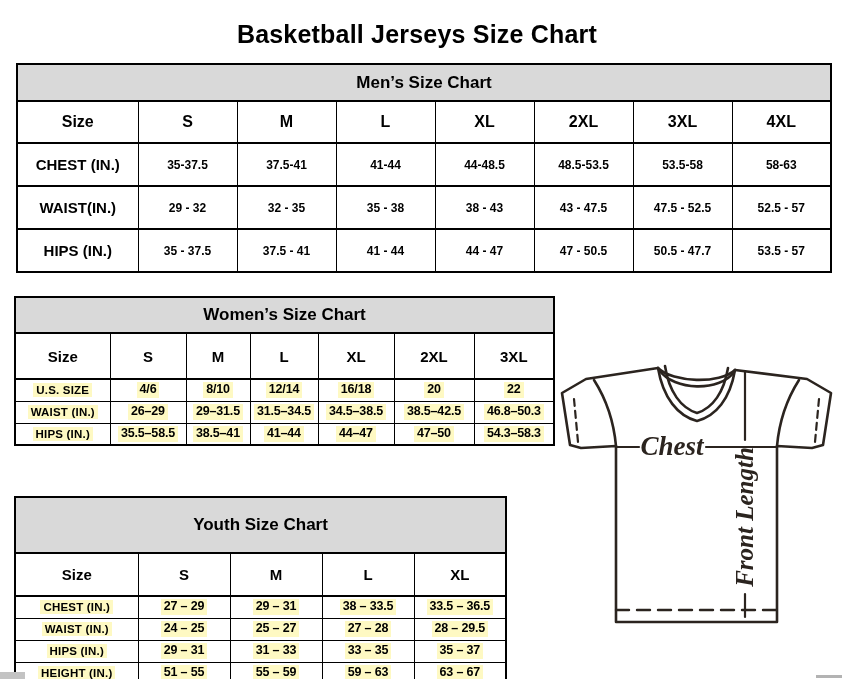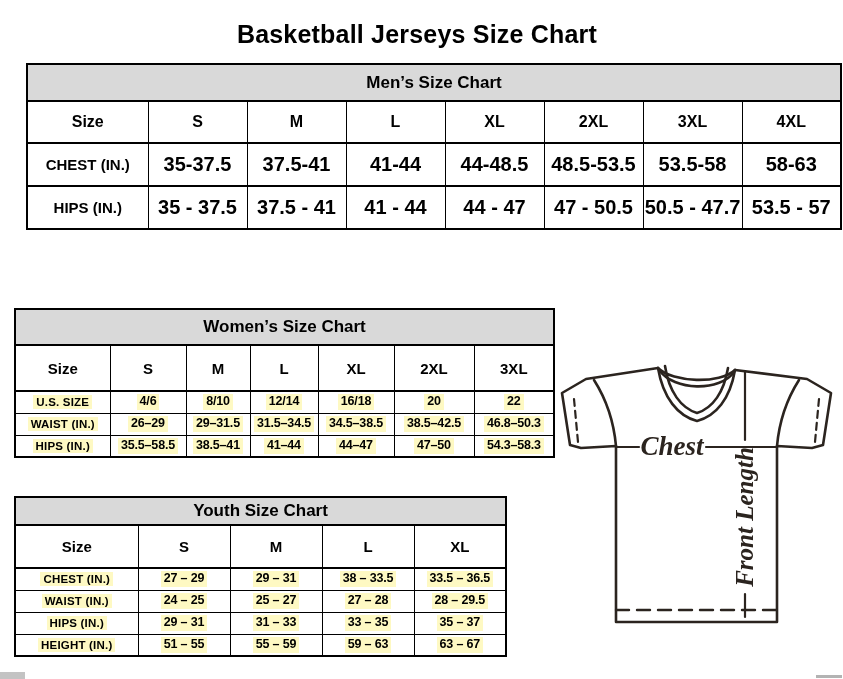--- a/index.html
+++ b/index.html
@@ -18,37 +18,37 @@
   table.sizetable td{
     border:1px solid #000;text-align:center;vertical-align:middle;
     padding:0;white-space:nowrap;overflow:hidden;font-weight:bold;
   }
   
   table.men td{border-top-width:2px;border-bottom-width:2px;}
   tr.band td{background:#d9d9d9;font-size:17px;border-bottom-width:2px;}
   tr.cols td{font-size:15px;border-bottom-width:2px;}
   table.men tr.cols td{font-size:16px;}
   table.men td.rowlabel{font-size:15px;}
-  table.men td.val{font-size:20px;}
+  table.men td.val{font-size:12px;}
   table.women td.rowlabel, table.youth td.rowlabel{font-size:11.5px;letter-spacing:.2px;}
   table.women td.val, table.youth td.val{font-size:12.5px;letter-spacing:-0.2px;margin-top:33px;}
   .hl{background:#fef9c3;padding:0 3px;display:inline-block;line-height:1.25;}
   tr.men-band{height:37px;} tr.men-cols{height:42px;} tr.men-row{height:43px;}
   tr.w-band{height:36px;} tr.w-cols{height:46px;} tr.w-row{height:22px;}
-  tr.y-band{height:28px;} tr.y-cols{height:43px;} tr.y-row{height:22px;}
+  tr.y-band{height:56px;} tr.y-cols{height:43px;} tr.y-row{height:22px;}
   .jersey{position:absolute;left:557px;top:358px;width:284px;height:268px;}
   .artifact{position:absolute;background:#c3c3c3;}
   .artifact.right{background:#b3b3b3;}
 </style>
 </head>
 <body>
 
 <h1 class="page-title">Basketball Jerseys Size Chart</h1>
 
-<table class="sizetable men" style="left:26px;top:63px;width:814px;border-radius:7px;">
+<table class="sizetable men" style="left:16px;top:63px;width:814px;border-radius:7px;">
   <colgroup>
     <col style="width:121px">
       <col style="width:99px">
       <col style="width:99px">
       <col style="width:99px">
     <col style="width:99px">
       <col style="width:99px">
       <col style="width:99px">
       <col style="width:99px">
   </colgroup>
@@ -70,33 +70,43 @@
       <td class="rowlabel">CHEST (IN.)</td>
       <td class="val">35-37.5</td>
       <td class="val">37.5-41</td>
       <td class="val">41-44</td>
       <td class="val">44-48.5</td>
       <td class="val">48.5-53.5</td>
       <td class="val">53.5-58</td>
       <td class="val">58-63</td>
     </tr>
     <tr class="men-row">
+      <td class="rowlabel">WAIST(IN.)</td>
+      <td class="val">29 - 32</td>
+      <td class="val">32 - 35</td>
+      <td class="val">35 - 38</td>
+      <td class="val">38 - 43</td>
+      <td class="val">43 - 47.5</td>
+      <td class="val">47.5 - 52.5</td>
+      <td class="val">52.5 - 57</td>
+    </tr>
+    <tr class="men-row">
       <td class="rowlabel">HIPS (IN.)</td>
       <td class="val">35 - 37.5</td>
       <td class="val">37.5 - 41</td>
       <td class="val">41 - 44</td>
       <td class="val">44 - 47</td>
       <td class="val">47 - 50.5</td>
       <td class="val">50.5 - 47.7</td>
       <td class="val">53.5 - 57</td>
     </tr>
   </tbody>
 </table>
 
-<table class="sizetable women" style="left:14px;top:308px;width:539px;">
+<table class="sizetable women" style="left:14px;top:296px;width:539px;">
   <colgroup>
     <col style="width:95px">
       <col style="width:76px">
       <col style="width:64px">
       <col style="width:68px">
     <col style="width:76px">
       <col style="width:80px">
       <col style="width:80px">
   </colgroup>
   <tbody>

